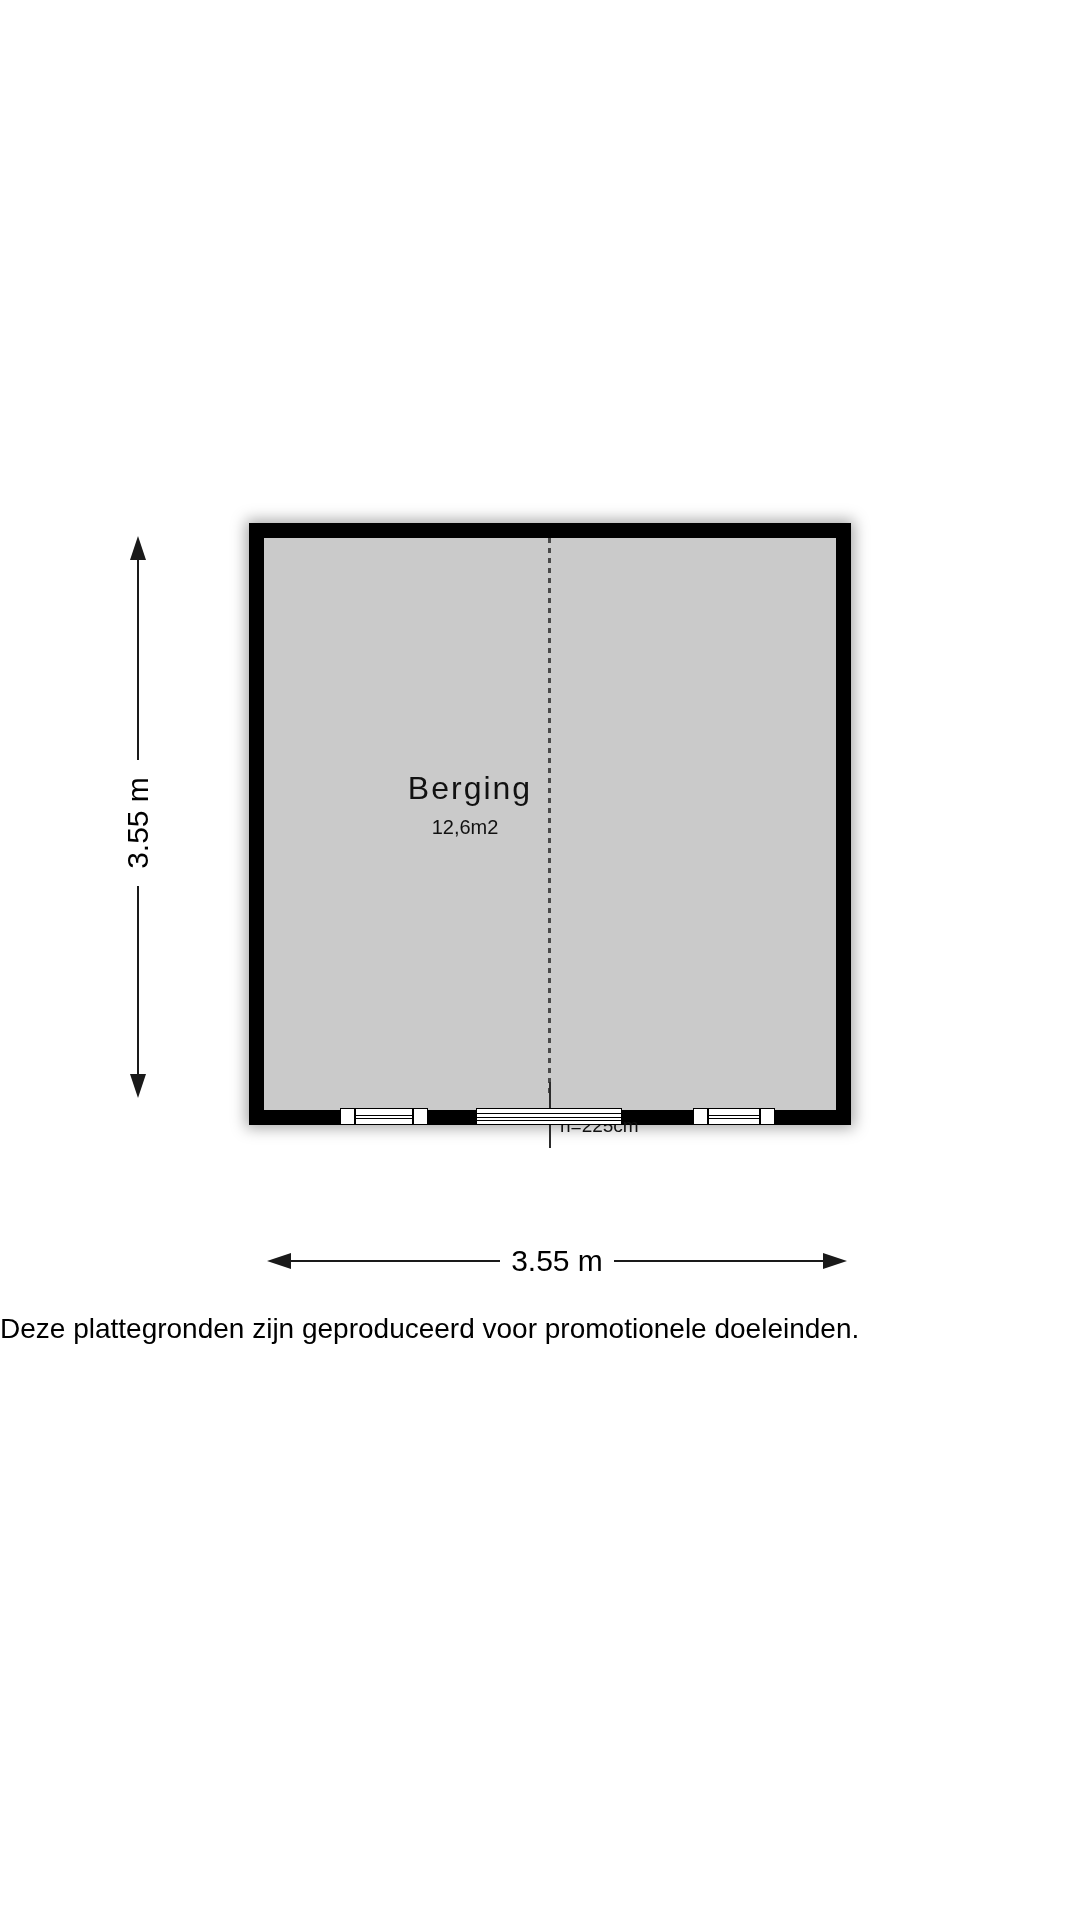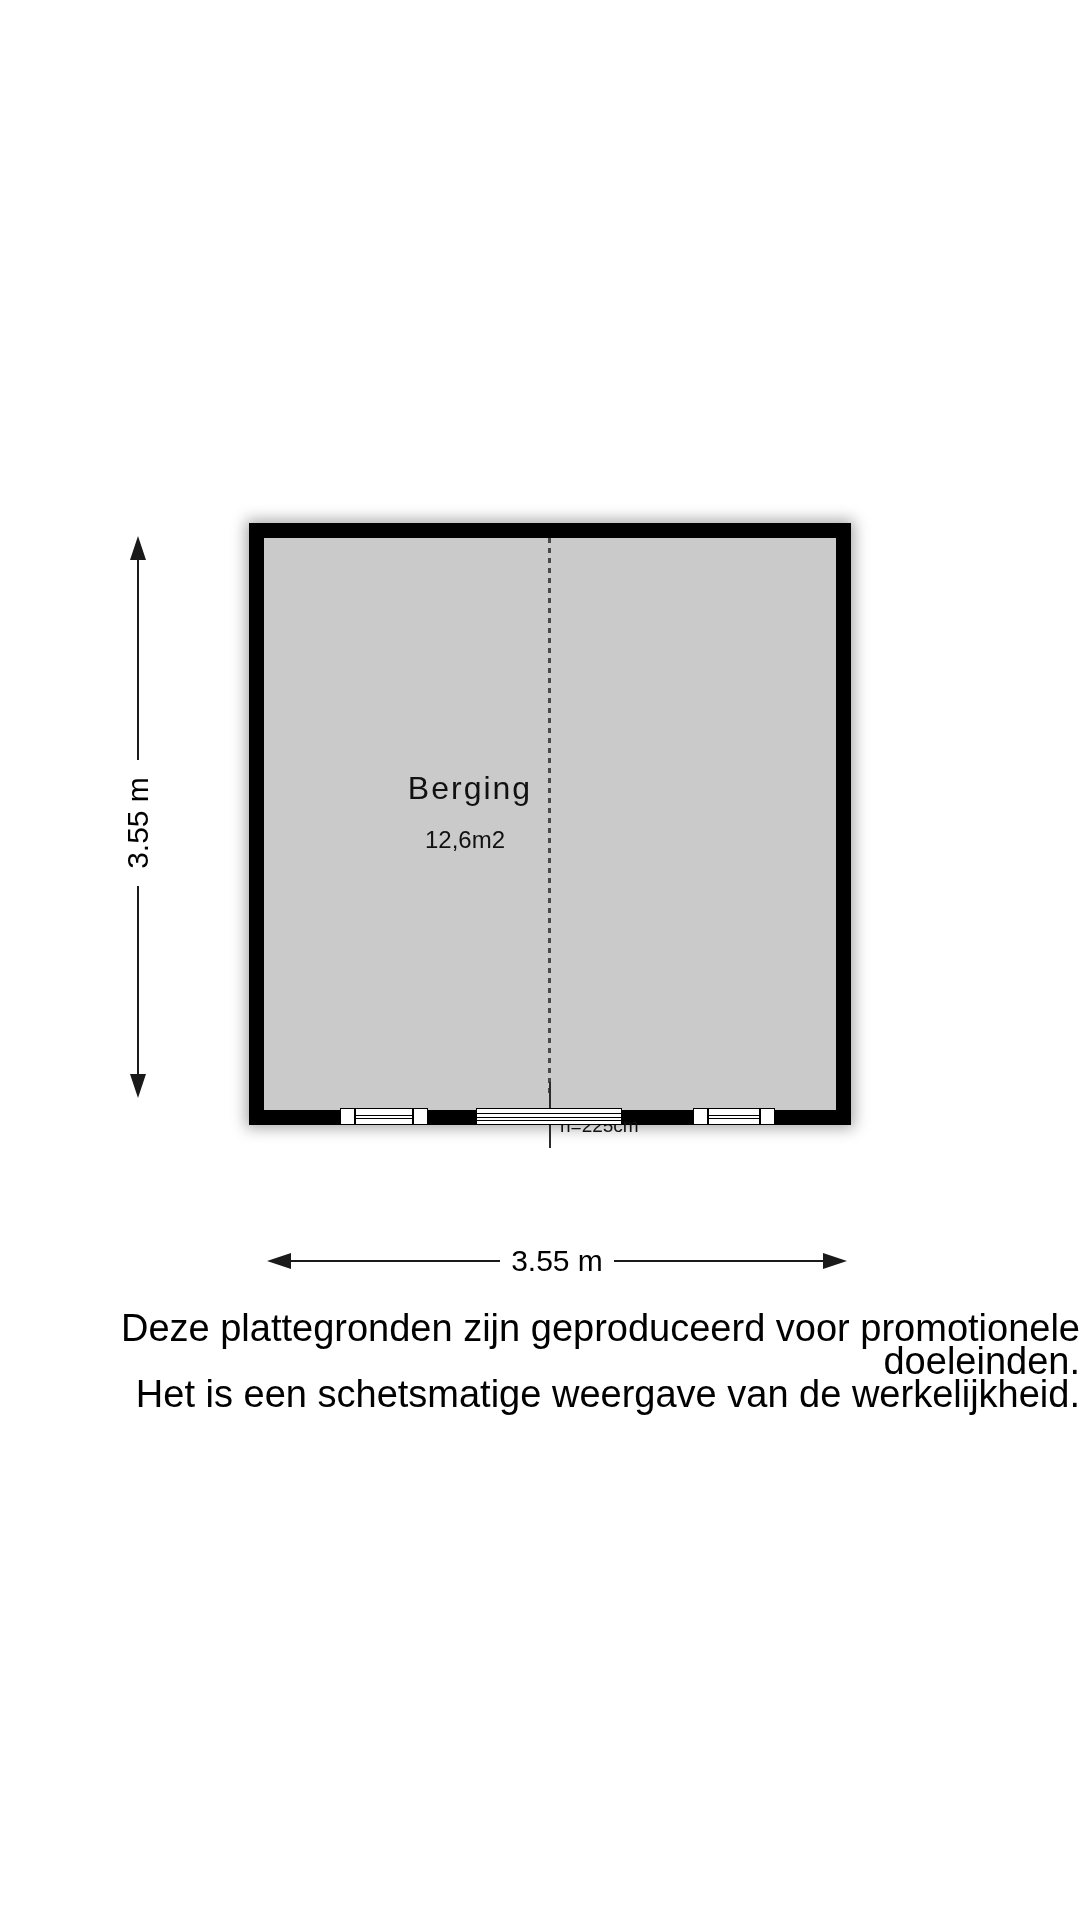--- a/index.html
+++ b/index.html
@@ -30,23 +30,23 @@
   .center-mark{
     position:absolute;left:285px;top:544px;
     width:2px;height:66px;background:#2b2b2b;
   }
   .room-name{
     position:absolute;left:206px;top:232px;
     transform:translateX(-50%);
     font-size:32px;letter-spacing:2px;color:#111;white-space:nowrap;
   }
   .room-area{
-    position:absolute;left:201px;top:288px;
+    position:absolute;left:201px;top:278px;
     transform:translateX(-50%);
-    font-size:24px;color:#111;white-space:nowrap;
+    font-size:20px;color:#111;white-space:nowrap;
   }
   .height-note{
     position:absolute;left:296px;top:541px;
     font-size:19px;color:#111;white-space:nowrap;margin-top:36px;
   }
   
   .window{
     position:absolute;top:570px;height:17px;
     display:flex;
   }
@@ -98,22 +98,22 @@
     transform:translate(-50%,-50%) rotate(-90deg);
   }
   .dim-label.horizontal{
     left:557px;top:1261px;
     transform:translate(-50%,-50%);
   }
 
   
   .disclaimer{
     position:absolute;left:0;top:1312px;width:1080px;
-    text-align:right;
-    font-size:38px;line-height:33px;color:#000;
+    text-align:left;
+    font-size:28px;line-height:33px;color:#000;
   }
 </style>
 </head>
 <body>
 
 <div class="canvas">
 
   <div class="plan">
     <div class="dashed-line"></div>
     <div class="center-mark"></div>
@@ -160,16 +160,15 @@
   <div>
     <div class="arrow-left" style="left:267px;top:1253px;"></div>
     <div class="dim-line-h" style="left:287px;top:1260px;width:213px;"></div>
     <div class="dim-label horizontal">3.55 m</div>
     <div class="dim-line-h" style="left:614px;top:1260px;width:213px;"></div>
     <div class="arrow-right" style="left:823px;top:1253px;"></div>
   </div>
 
   <div class="disclaimer">
     <div>Deze plattegronden zijn geproduceerd voor promotionele doeleinden.</div>
-    <div>Het is een schetsmatige weergave van de werkelijkheid.</div>
   </div>
 
 </div>
 
 </body></html>

